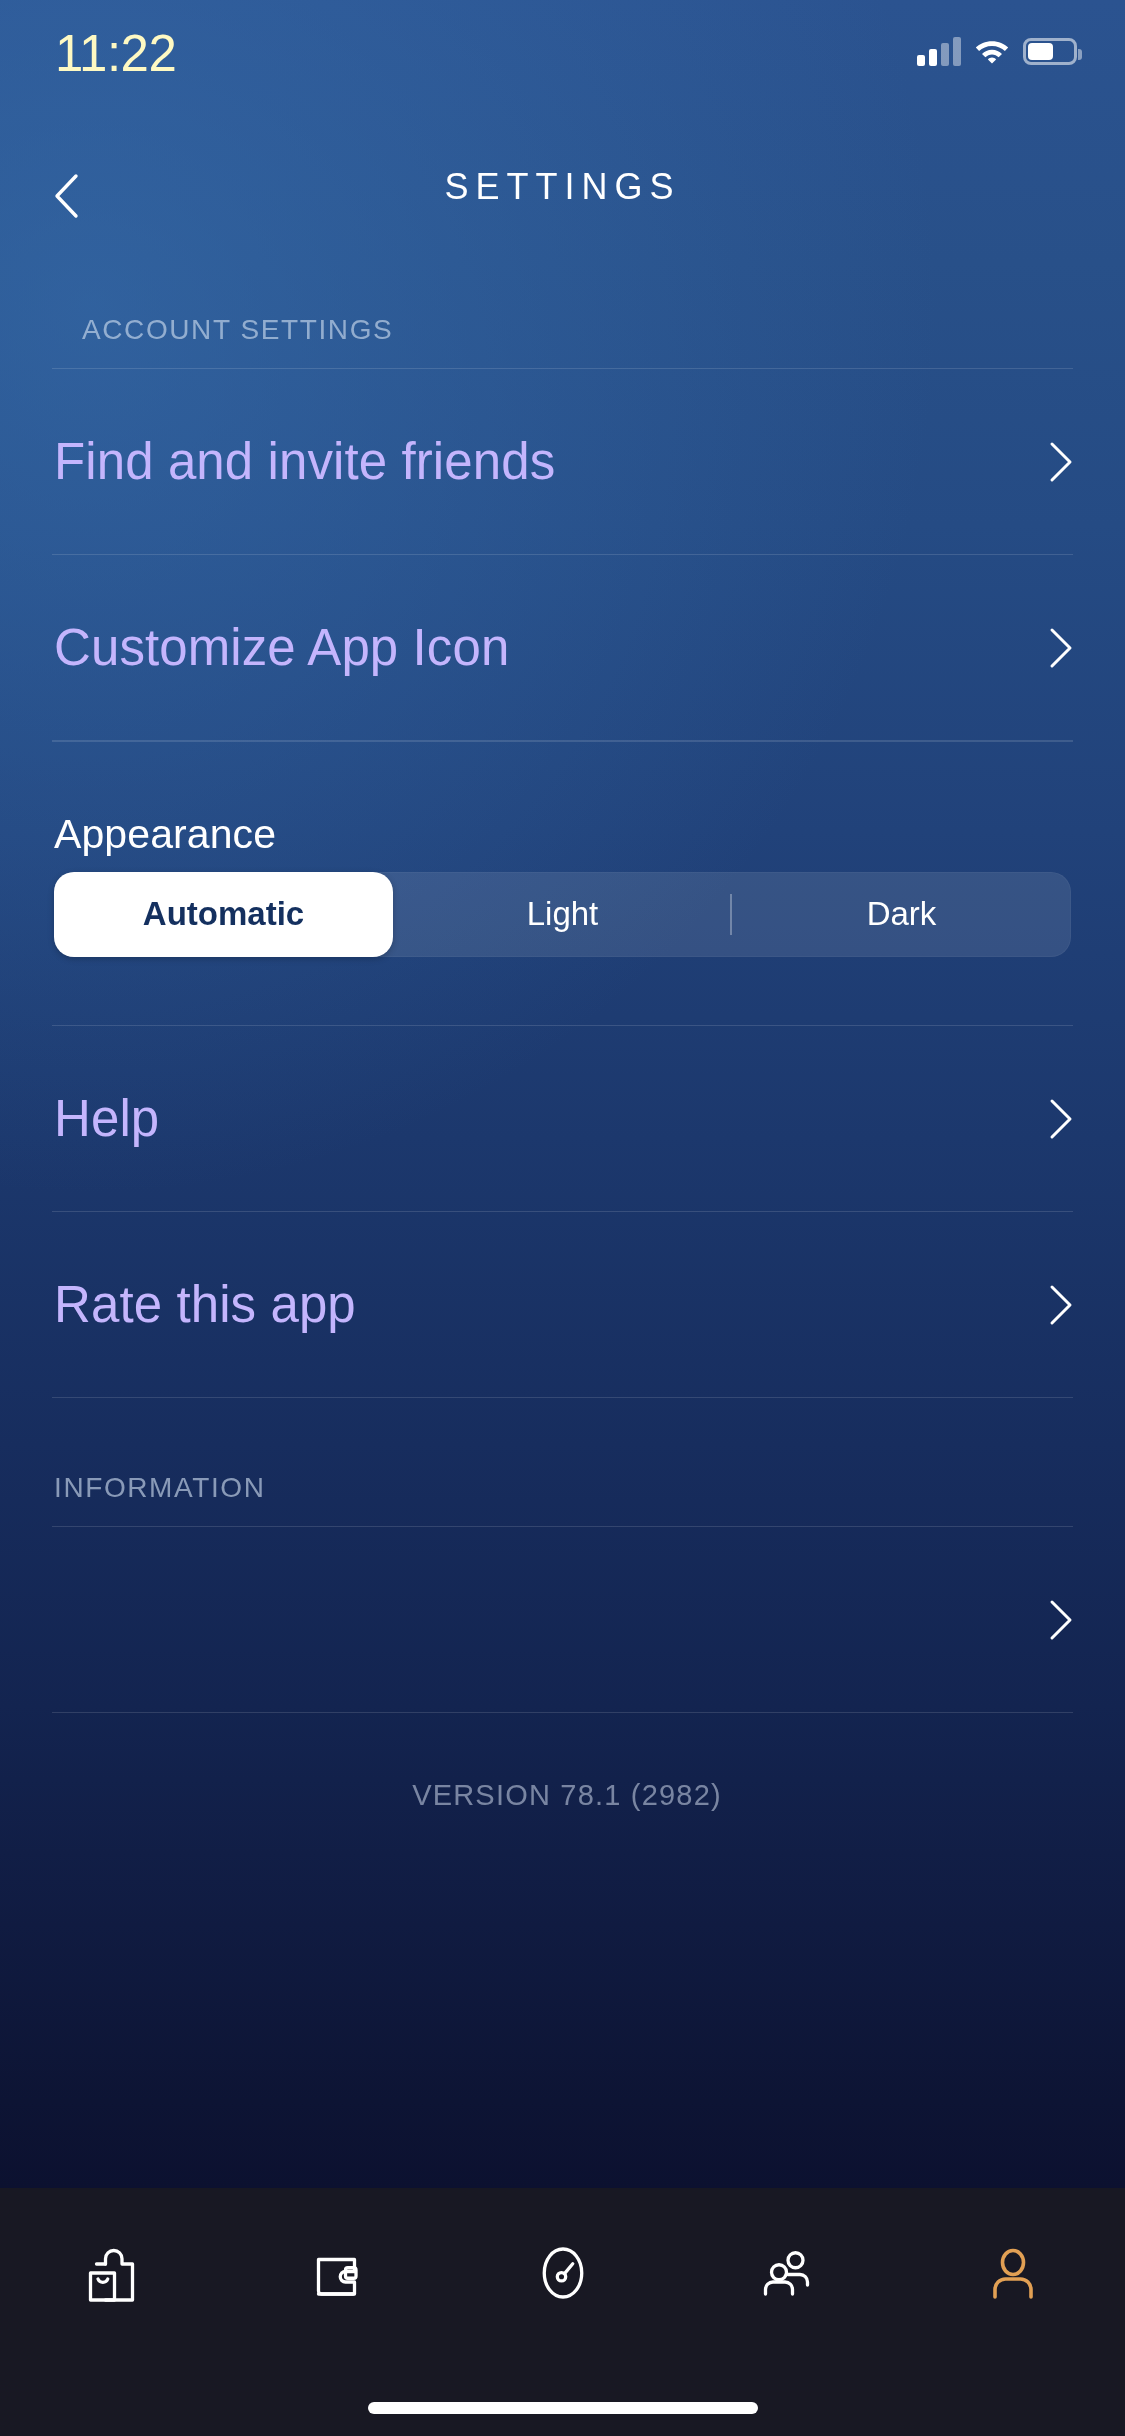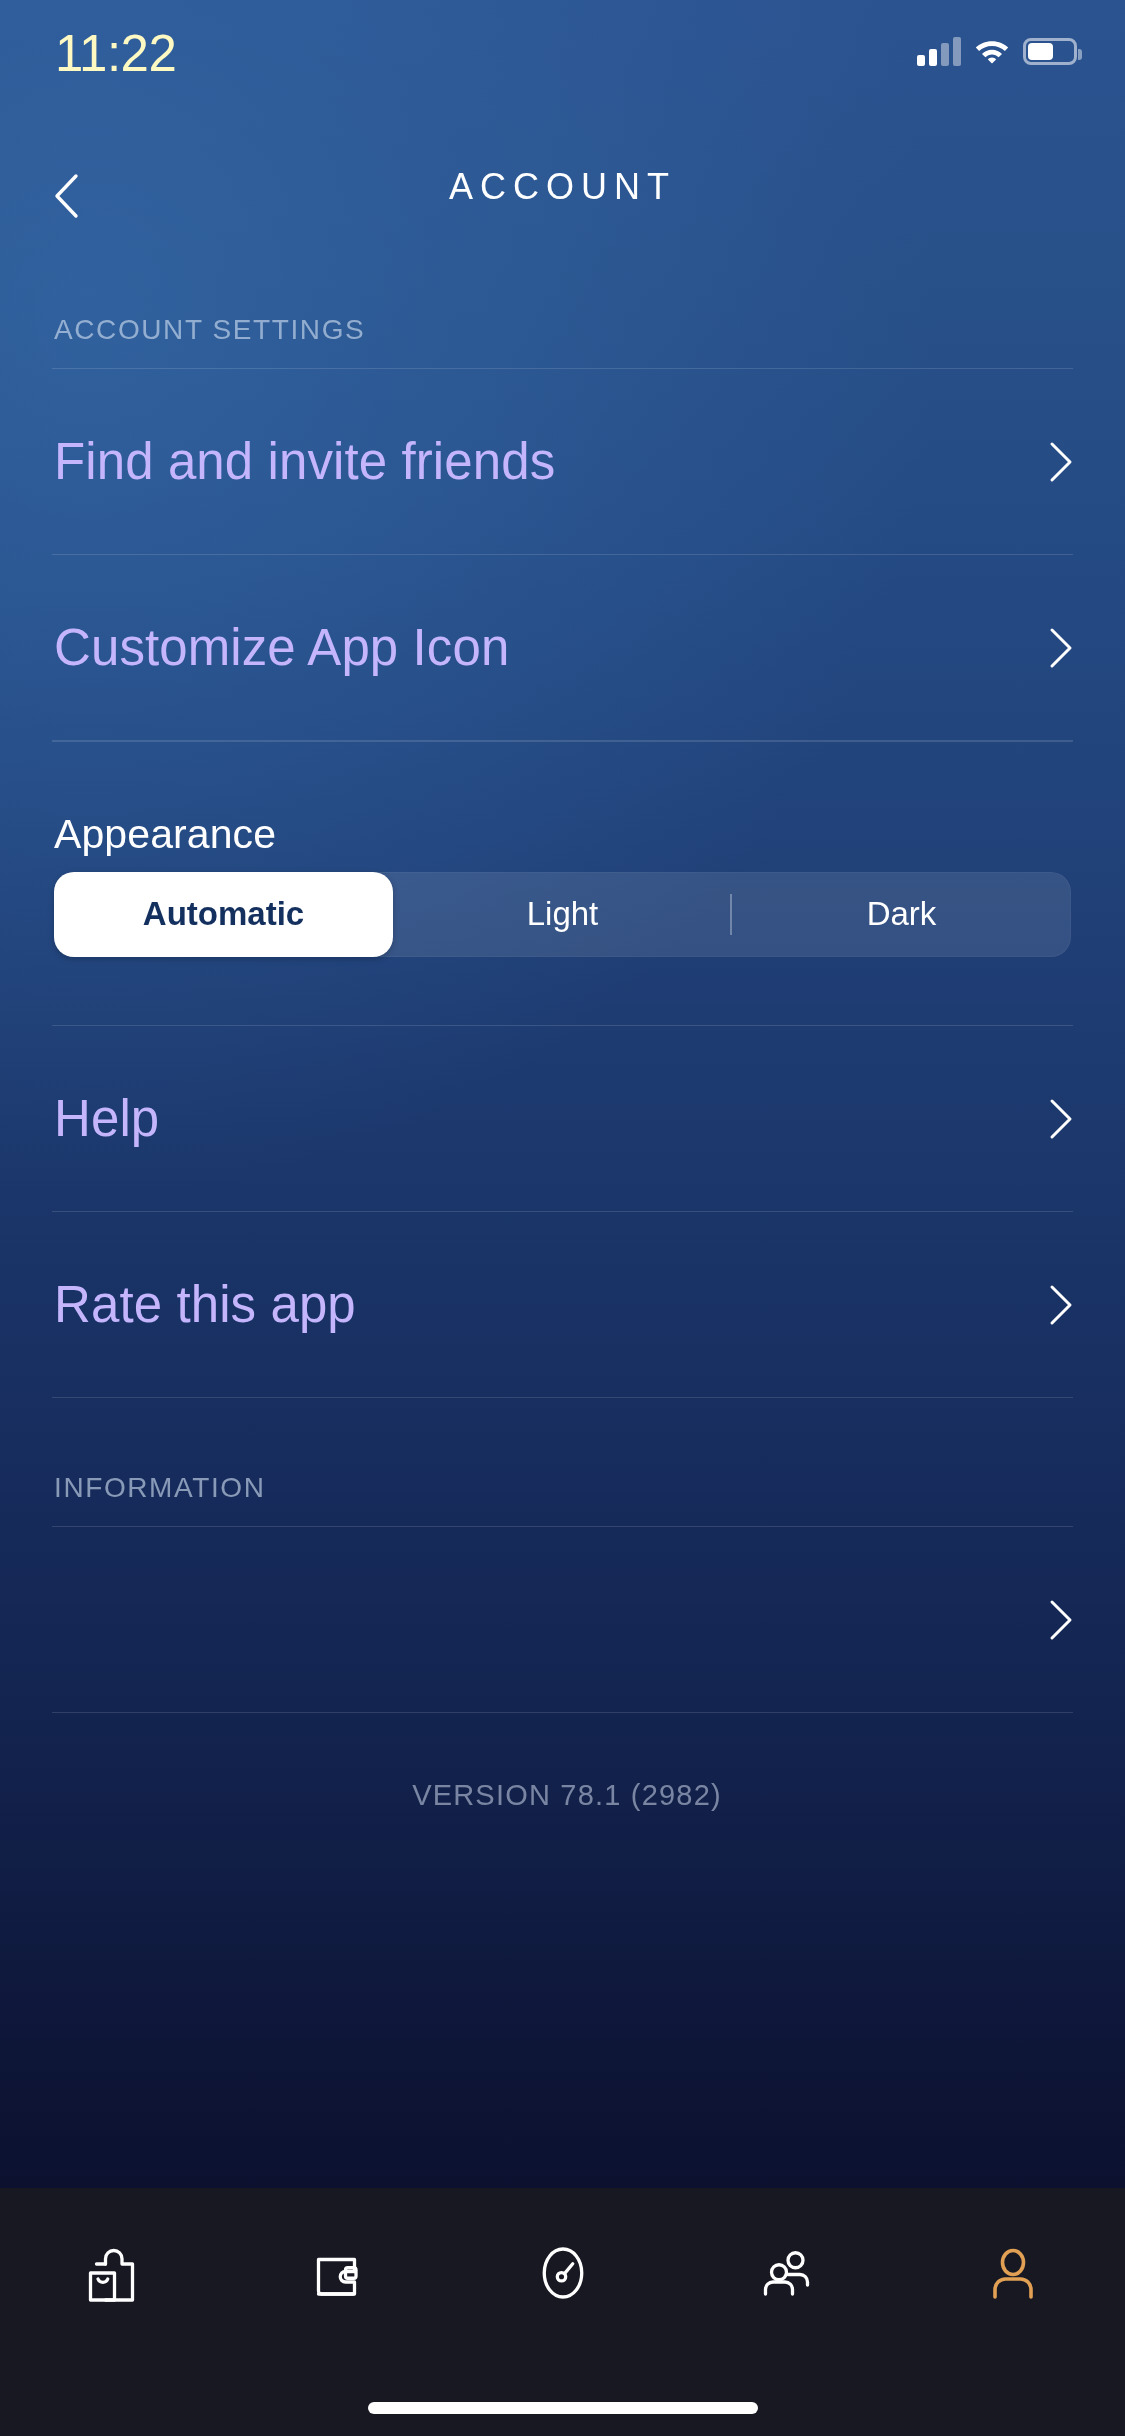--- a/index.html
+++ b/index.html
@@ -91,21 +91,21 @@
   .content {
     position:absolute; left:0; top:240px; width:1125px; height:1948px;
     z-index:3;
   }
   .section-header {
     padding:0 0 0 54px;
     font-size:28px; letter-spacing:1.6px;
     color:rgba(208,222,240,0.62);
     display:flex; align-items:flex-end;
   }
-  .sect-account { height:128px; padding-bottom:22px; }
+  .sect-account { height:128px; padding-bottom:22px;margin-left:28px; }
   .sect-info { height:128px; padding-bottom:22px; }
   .divider {
     height:1px; margin:0 52px;
     background:rgba(255,255,255,0.13);
   }
   .row {
     position:relative; height:185px;
     display:flex; align-items:center;
     padding:0 54px;
   }
@@ -206,21 +206,21 @@
         </div>
     </div>
   </div>
 
   <div class="navbar">
     <div class="back-btn">
       <svg class="chev-left" viewBox="0 0 26 46">
         <path d="M23 3L4 23l19 20" fill="none" stroke="#ffffff" stroke-width="3.4" stroke-linecap="round" stroke-linejoin="round"></path>
       </svg>
     </div>
-    <div class="nav-title">ACCOUNT</div>
+    <div class="nav-title">SETTINGS</div>
   </div>
 
   <div class="content">
 
     <div class="section-header sect-account">ACCOUNT SETTINGS</div>
     <div class="divider"></div>
 
     <div class="row">
       <span class="row-label">Find and invite friends</span>
       <svg class="chev-right" viewBox="0 0 24 42">

